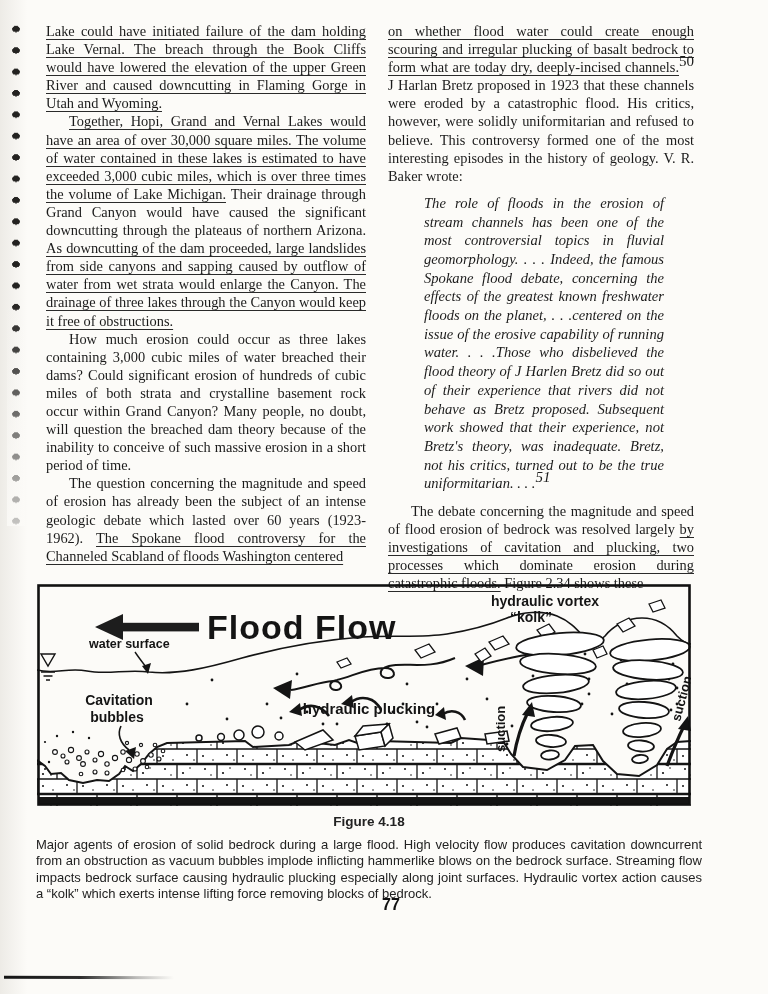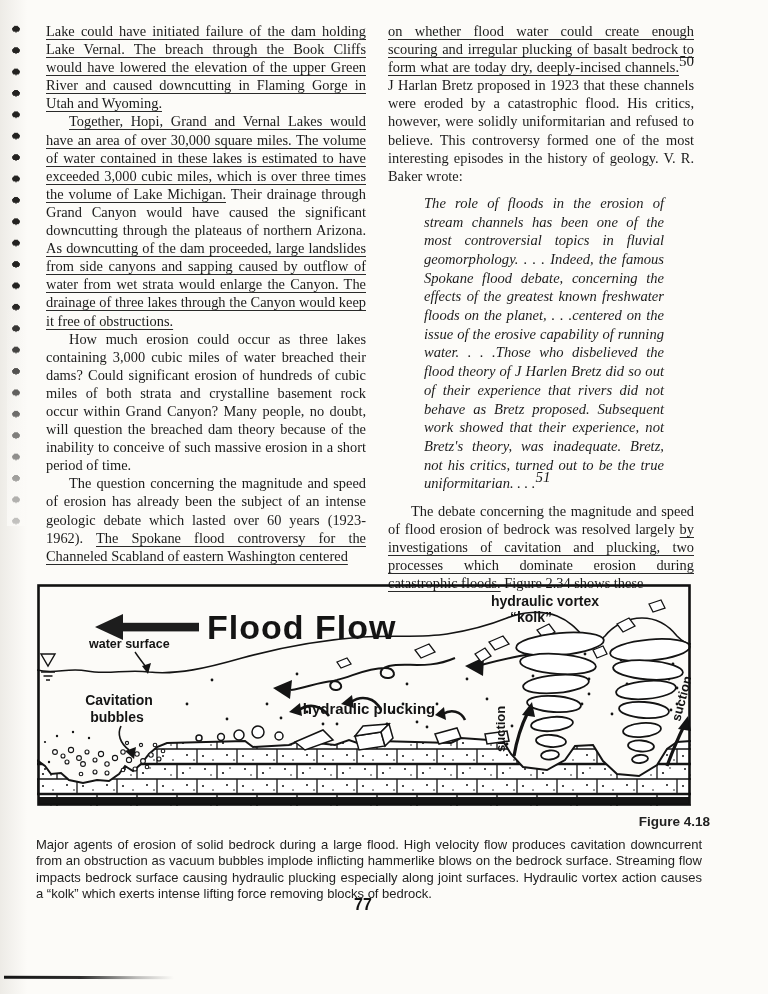--- a/index.html
+++ b/index.html
@@ -25,25 +25,25 @@
       text-decoration-color:#2a2a2a;text-decoration-skip-ink:none;}
   sup.fn{font-size:15px;line-height:0;vertical-align:super;}
   blockquote{margin:9px 30px 9px 36px;font-style:italic;font-size:14.6px;line-height:18.7px;text-align:justify;}
 
   
   .figure-box{position:absolute;left:37px;top:584px;width:654px;height:222px;}
   .figure-box svg{display:block;}
 
   
   .caption{position:absolute;left:28px;top:814px;width:682px;font-family:"Liberation Sans",sans-serif;color:#222;}
-  .caption-title{text-align:right;font-weight:bold;font-size:13.5px;margin:0 0 2px 0;}
+  .caption-title{text-align:center;font-weight:bold;font-size:13.5px;margin:0 0 2px 0;}
   .caption-body{font-size:13px;line-height:16.4px;text-align:justify;margin:8px;}
 
   .page-number{position:absolute;left:0;top:896px;width:726px;text-align:center;
-    font-family:"Liberation Sans",sans-serif;font-weight:bold;font-size:16px;color:#111;}
+    font-family:"Liberation Sans",sans-serif;font-weight:bold;font-size:16px;color:#111;padding-left:28px;}
 
   
   .scan-line{position:absolute;left:4px;top:976px;width:170px;height:3px;
     background:linear-gradient(to right,#141414 0%,#2e2e2e 45%,rgba(70,70,70,.35) 78%,transparent 100%);
     transform:rotate(.15deg);}
 
   .figtext{font-family:"Liberation Sans",sans-serif;font-weight:bold;fill:#141414;}
 </style>
 </head>
 <body>
@@ -51,21 +51,21 @@
 <div class="page">
 
   <div class="binding-strip"></div>
   <div class="binding-dots"></div>
 
   <div class="columns">
     <div class="col col-left">
       <p><span class="ul">Lake could have initiated failure of the dam holding Lake Vernal. The breach through the Book Cliffs would have lowered the elevation of the upper Green River and caused downcutting in Flaming Gorge in Utah and Wyoming.</span></p>
       <p class="indent"><span class="ul">Together, Hopi, Grand and Vernal Lakes would have an area of over 30,000 square miles. The volume of water contained in these lakes is estimated to have exceeded 3,000 cubic miles, which is over three times the volume of Lake Michigan.</span><span> Their drainage through Grand Canyon would have caused the significant downcutting through the plateaus of northern Arizona. </span><span class="ul">As downcutting of the dam proceeded, large landslides from side canyons and sapping caused by outflow of water from wet strata would enlarge the Canyon. The drainage of three lakes through the Canyon would keep it free of obstructions.</span></p>
       <p class="indent"><span>How much erosion could occur as three lakes containing 3,000 cubic miles of water breached their dams? Could significant erosion of hundreds of cubic miles of both strata and crystalline basement rock occur within Grand Canyon? Many people, no doubt, will question the breached dam theory because of the inability to conceive of such massive erosion in a short period of time.</span></p>
-      <p class="indent"><span>The question concerning the magnitude and speed of erosion has already been the subject of an intense geologic debate which lasted over 60 years (1923-1962). </span><span class="ul">The Spokane flood controversy for the Channeled Scabland of eastern Washington centered</span></p>
+      <p class="indent"><span>The question concerning the magnitude and speed of erosion has already been the subject of an intense geologic debate which lasted over 60 years (1923-1962). </span><span class="ul">The Spokane flood controversy for the Channeled Scabland of floods Washington centered</span></p>
     </div>
     <div class="col col-right">
       <p><span class="ul">on whether flood water could create enough scouring and irregular plucking of basalt bedrock to form what are today dry, deeply-incised channels.</span><sup class="fn">50</sup><span> J Harlan Bretz proposed in 1923 that these channels were eroded by a catastrophic flood. His critics, however, were solidly uniformitarian and refused to believe. This controversy formed one of the most interesting episodes in the history of geology. V. R. Baker wrote:</span></p>
       <blockquote><span>The role of floods in the erosion of stream channels has been one of the most controversial topics in fluvial geomorphology. . . . Indeed, the famous Spokane flood debate, concerning the effects of the greatest known freshwater floods on the planet, . . .centered on the issue of the erosive capability of running water. . . .Those who disbelieved the flood theory of J Harlen Bretz did so out of their experience that rivers did not behave as Bretz proposed. Subsequent work showed that their experience, not Bretz's theory, was inadequate. Bretz, not his critics, turned out to be the true uniformitarian. . . .</span><sup class="fn">51</sup></blockquote>
       <p class="indent"><span>The debate concerning the magnitude and speed of flood erosion of bedrock was resolved largely </span><span class="ul">by investigations of cavitation and plucking, two processes which dominate erosion during catastrophic floods.</span><span> Figure 2.34 shows these</span></p>
     </div>
   </div>
 
   <div class="figure-box">
     <svg width="654" height="222" viewBox="0 0 654 222" xmlns="http://www.w3.org/2000/svg">

